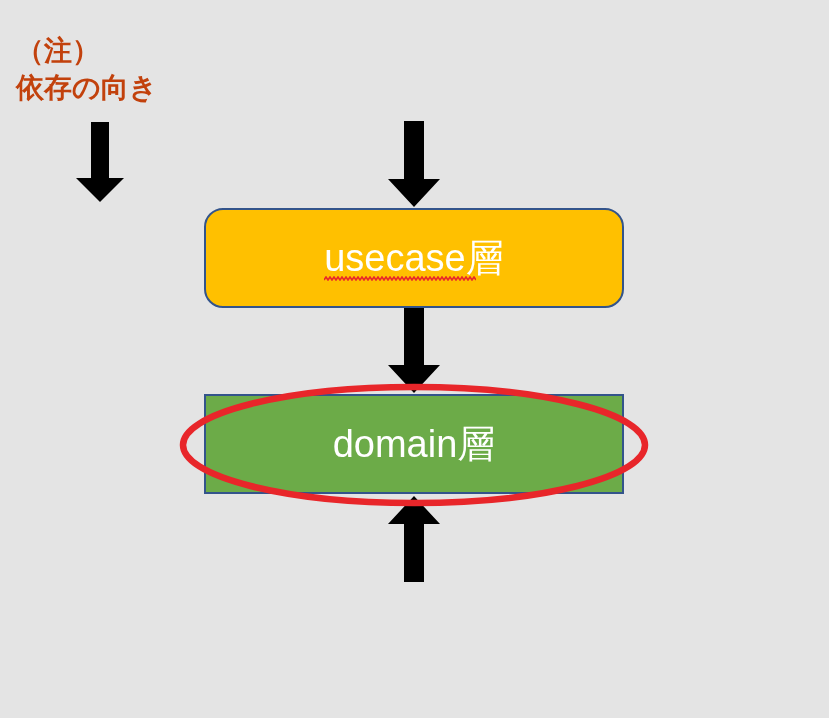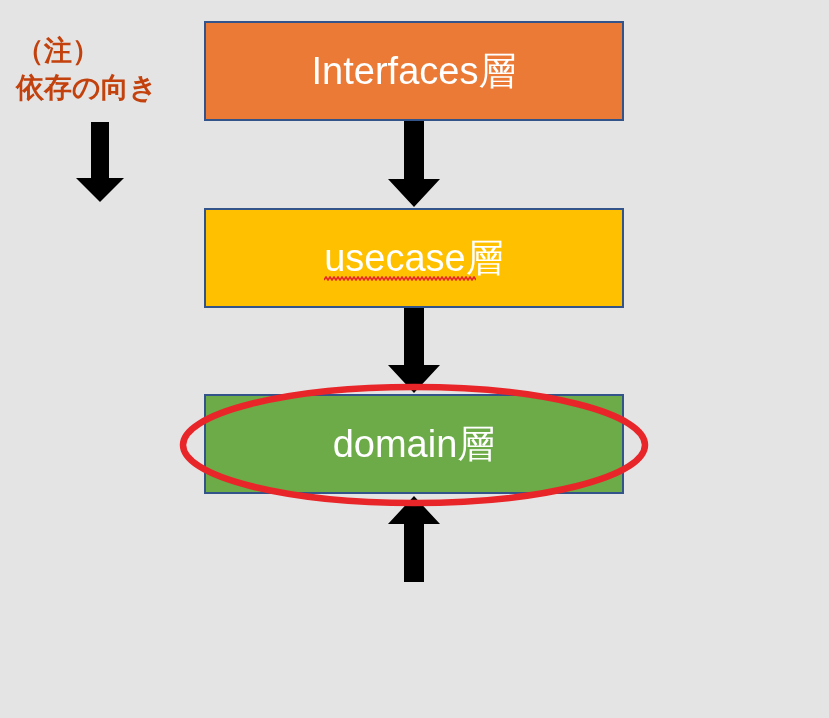--- a/index.html
+++ b/index.html
@@ -54,21 +54,21 @@
     justify-content: center;
   }
   .layer-label {
     font-size: 38px;
     color: #ffffff;
     line-height: 1;
     white-space: nowrap;
     position: relative;
   }
   #box-interfaces { top: 21px;  background: #ea7a36; }
-  #box-usecase    { top: 208px; background: #ffc000; }
+  #box-usecase    { top: 208px; background: #ffc000; border-radius: 19px; }
   #box-domain     { top: 394px; background: #6cab48; }
   #box-infra      { top: 581px; background: #4472c4; }
 
   
   .squiggle {
     position: absolute;
     left: 0;
     bottom: -4px;
     height: 5px;
     width: 152px;
@@ -103,23 +103,20 @@
 
   <div class="note-text"><span>（注）</span>
 <span>依存の向き</span></div>
 
   <div class="note-arrow">
     <svg width="56" height="82" viewBox="0 0 56 82" xmlns="http://www.w3.org/2000/svg">
       <polygon points="19,0 37,0 37,56 52,56 28,80 4,56 19,56" fill="#000000"></polygon>
     </svg>
   </div>
 
-  <div class="layer-box" id="box-interfaces">
-    <span class="layer-label">Interfaces層</span>
-  </div>
 
   <div class="flow-arrow" id="arrow-1">
     <svg width="56" height="88" viewBox="0 0 56 88" xmlns="http://www.w3.org/2000/svg">
       <polygon points="18,0 38,0 38,58 54,58 28,86 2,58 18,58" fill="#000000"></polygon>
     </svg>
   </div>
 
   <div class="layer-box" id="box-usecase">
     <span class="layer-label">
       <span>usecase層</span>

